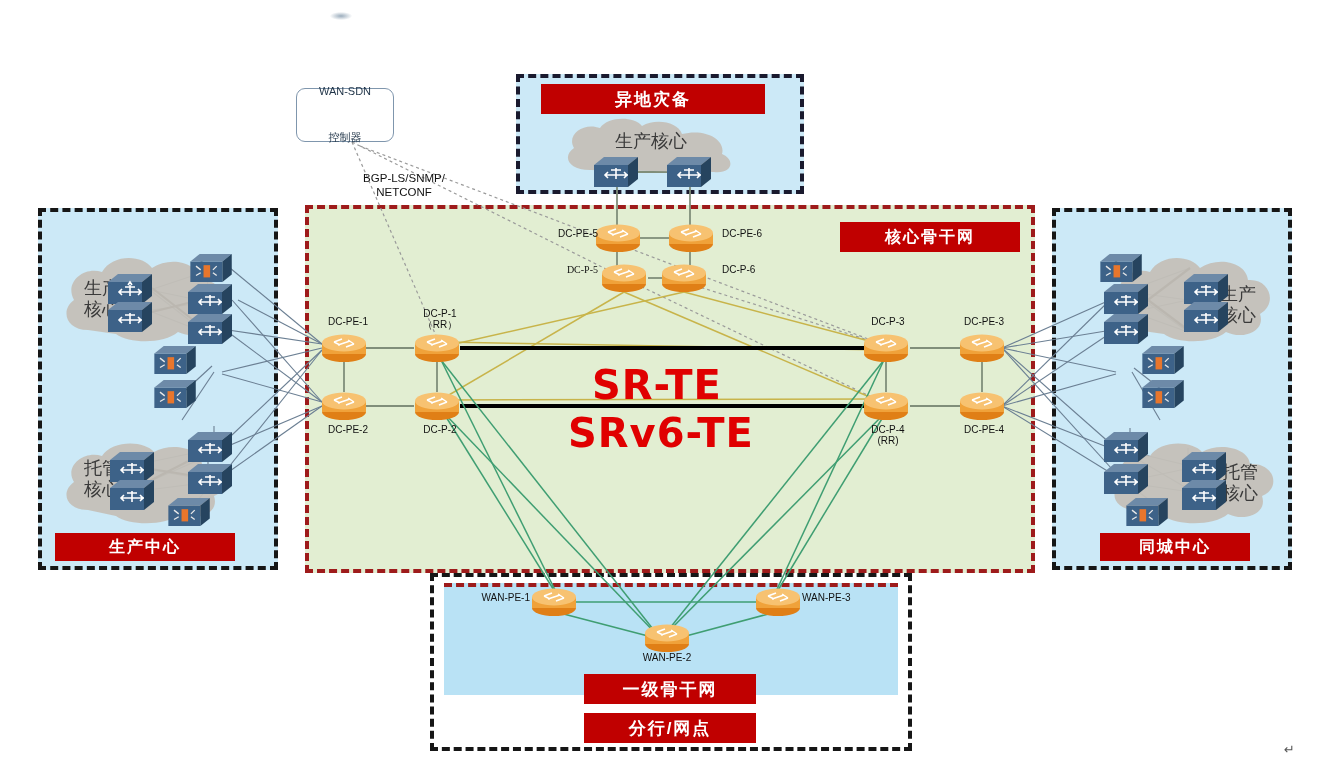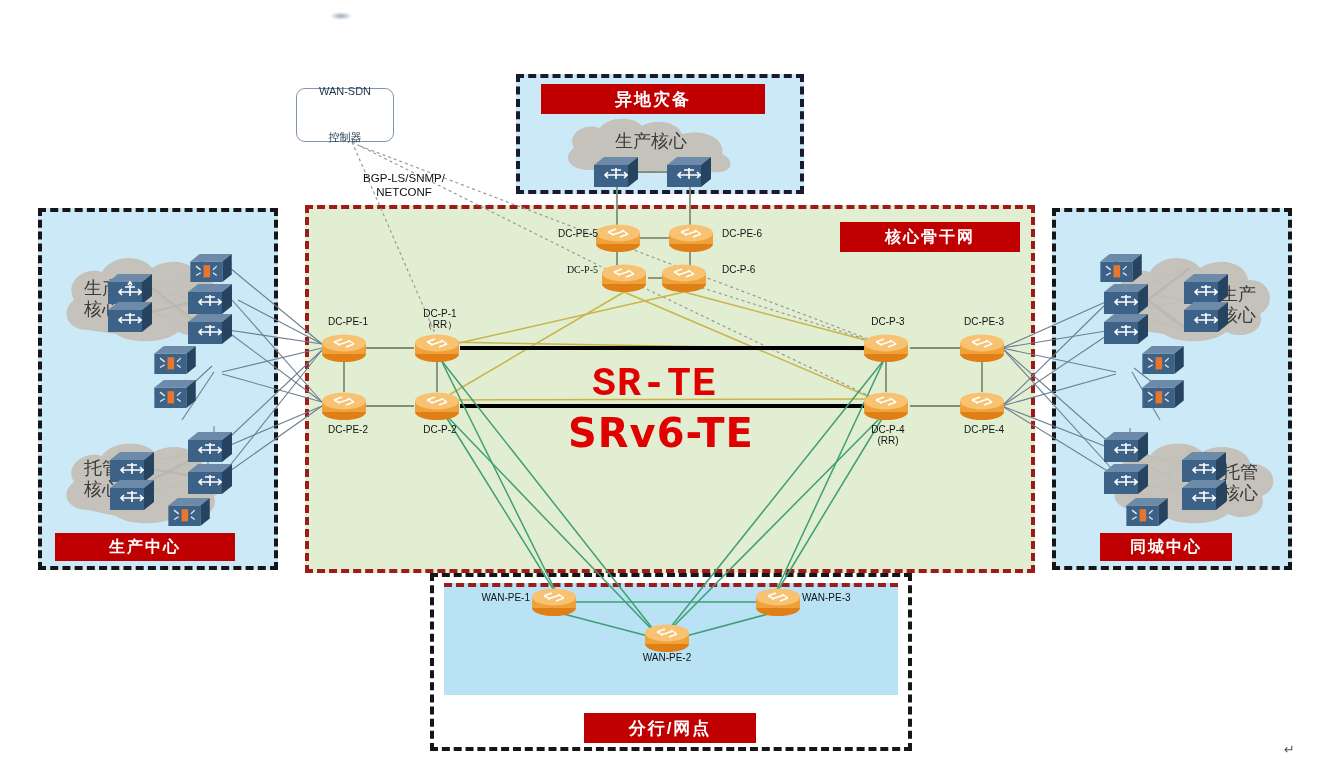--- a/index.html
+++ b/index.html
@@ -540,29 +540,30 @@
   <div class="nlabel" style="left:848px;top:316px;width:80px;">DC-P-3</div>
   <div class="nlabel" style="left:944px;top:316px;width:80px;">DC-PE-3</div>
   <div class="nlabel" style="left:848px;top:424px;width:80px;">DC-P-4
 (RR)</div>
   <div class="nlabel" style="left:944px;top:424px;width:80px;">DC-PE-4</div>
 
   <div class="nlabel" style="left:440px;top:592px;width:90px;text-align:right;">WAN-PE-1</div>
   <div class="nlabel" style="left:802px;top:592px;width:90px;text-align:left;">WAN-PE-3</div>
   <div class="nlabel" style="left:617px;top:652px;width:100px;">WAN-PE-2</div>
 
-  <div class="srte" style="left:592px;top:362px;font-size:40px;font-family:Liberation Mono, monospace;">SR-TE</div>
+  <div class="srte" style="left:592px;top:362px;font-size:40px;">SR-TE</div>
   <div class="srte" style="left:568px;top:410px;font-size:40px;">SRv6-TE</div>
 
   <div class="banner" style="left:541px;top:84px;width:224px;height:30px;font-size:17px;">异地灾备</div>
 
   <div class="banner" style="left:840px;top:222px;width:180px;height:30px;font-size:16px;">核心骨干网</div>
 
   <div class="banner" style="left:55px;top:533px;width:180px;height:28px;font-size:16px;">生产中心</div>
 
-  <div class="banner" style="left:1100px;top:533px;width:132px;height:28px;font-size:16px;">同城中心</div>
-
+  <div class="banner" style="left:1100px;top:533px;width:150px;height:28px;font-size:16px;">同城中心</div>
+
+  <div class="banner" style="left:584px;top:674px;width:172px;height:30px;font-size:17px;">一级骨干网</div>
 
   <div class="banner" style="left:584px;top:713px;width:172px;height:30px;font-size:17px;">分行/网点</div>
 
   <div class="para" style="left:1284px;top:742px;">↵</div>
 
 </div>
 
 </body></html>

